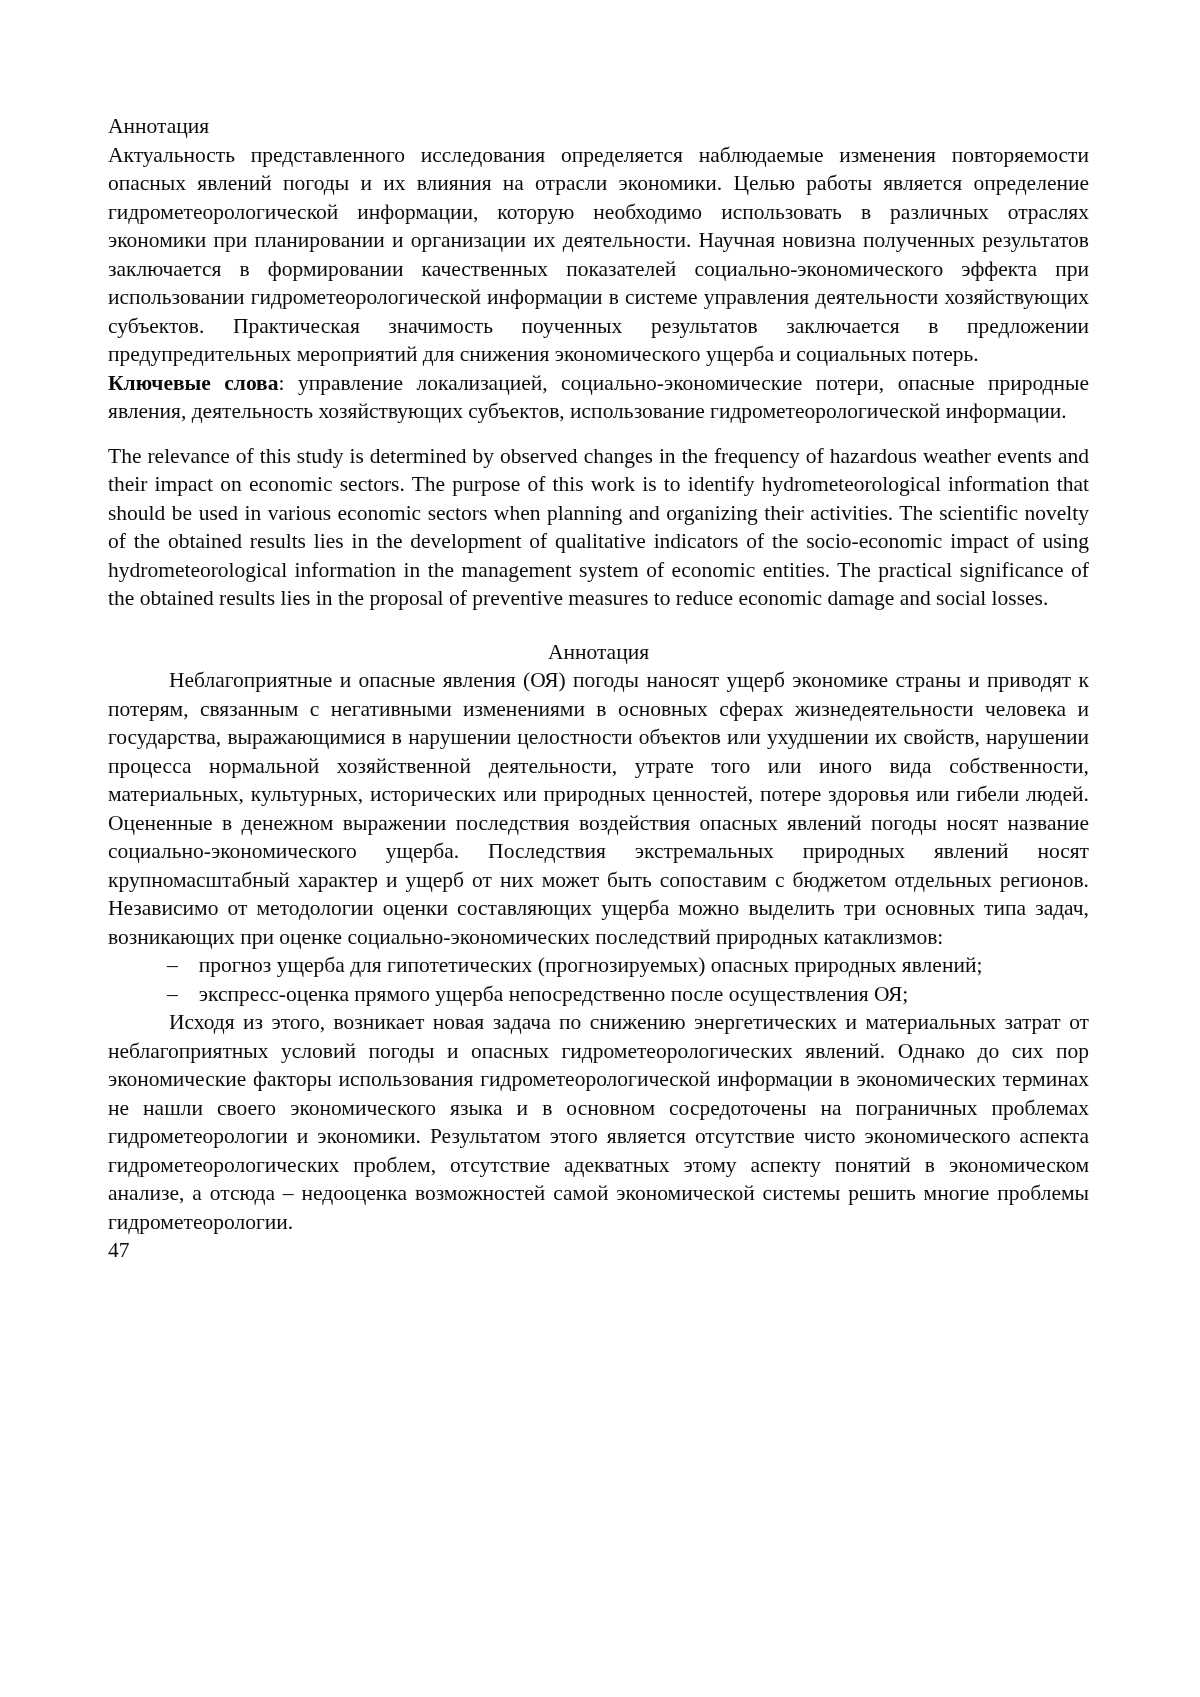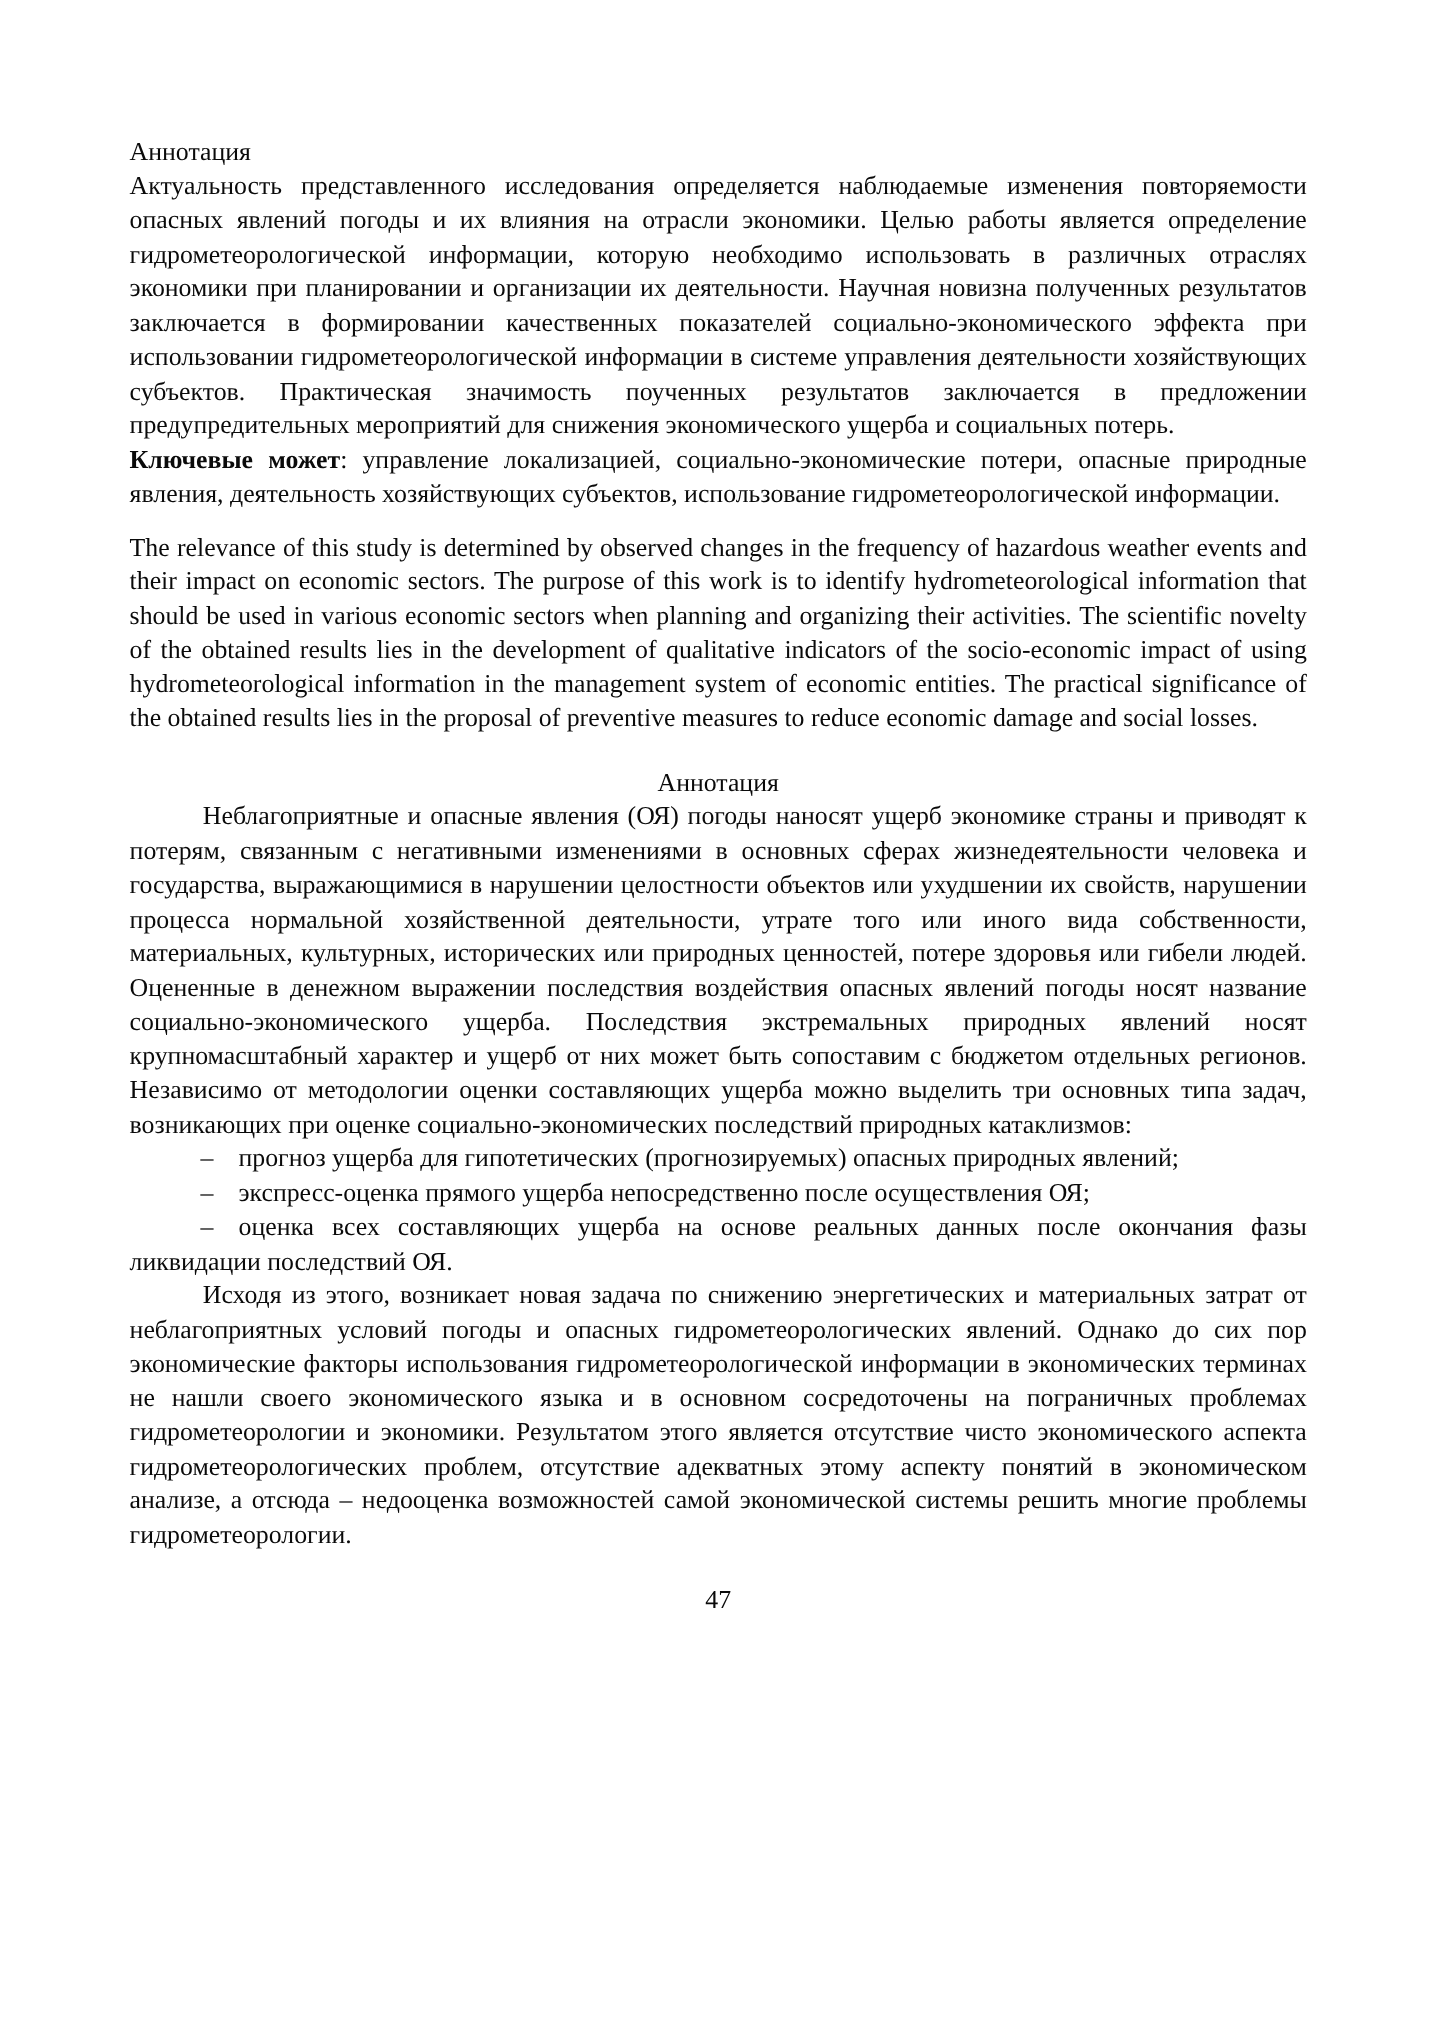--- a/index.html
+++ b/index.html
@@ -38,54 +38,52 @@
   .indent { text-indent: 61px; }
   .bullet { text-indent: 59px; }
   .bullet-gap {
     display: inline-block;
     width: 21px;
   }
   .center { text-align: center; }
   .gap-small { height: 16px; }
   .gap-mid { height: 25px; }
   .pagenum {
-    text-align: center;
-    margin-top: 26px;
+    text-align: left;
     font-size: 21.5px;
     line-height: 28.5px;
   }
   b { font-weight: bold; }
 </style>
 </head>
 <body>
 
 <main class="page">
 
   <section>
     <h2>Аннотация</h2>
     <p class="just">Актуальность представленного исследования определяется наблюдаемые изменения повторяемости опасных явлений погоды и их влияния на отрасли экономики. Целью работы является определение гидрометеорологической информации, которую необходимо использовать в различных отраслях экономики при планировании и организации их деятельности. Научная новизна полученных результатов заключается в формировании качественных показателей социально-экономического эффекта при использовании гидрометеорологической информации в системе управления деятельности хозяйствующих субъектов. Практическая значимость поученных результатов заключается в предложении предупредительных мероприятий для снижения экономического ущерба и социальных потерь.</p>
-    <p class="just"><b>Ключевые может</b><span>: управление локализацией, социально-экономические потери, опасные природные явления, деятельность хозяйствующих субъектов, использование гидрометеорологической информации.</span></p>
+    <p class="just"><b>Ключевые слова</b><span>: управление локализацией, социально-экономические потери, опасные природные явления, деятельность хозяйствующих субъектов, использование гидрометеорологической информации.</span></p>
   </section>
 
   <div class="gap-small"></div>
 
   <section>
     <p class="just">The relevance of this study is determined by observed changes in the frequency of hazardous weather events and their impact on economic sectors. The purpose of this work is to identify hydrometeorological information that should be used in various economic sectors when planning and organizing their activities. The scientific novelty of the obtained results lies in the development of qualitative indicators of the socio-economic impact of using hydrometeorological information in the management system of economic entities. The practical significance of the obtained results lies in the proposal of preventive measures to reduce economic damage and social losses.</p>
   </section>
 
   <div class="gap-mid"></div>
 
   <section>
     <h2 class="center">Аннотация</h2>
     <p class="just indent">Неблагоприятные и опасные явления (ОЯ) погоды наносят ущерб экономике страны и приводят к потерям, связанным с негативными изменениями в основных сферах жизнедеятельности человека и государства, выражающимися в нарушении целостности объектов или ухудшении их свойств, нарушении процесса нормальной хозяйственной деятельности, утрате того или иного вида собственности, материальных, культурных, исторических или природных ценностей, потере здоровья или гибели людей. Оцененные в денежном выражении последствия воздействия опасных явлений погоды носят название социально-экономического ущерба. Последствия экстремальных природных явлений носят крупномасштабный характер и ущерб от них может быть сопоставим с бюджетом отдельных регионов. Независимо от методологии оценки составляющих ущерба можно выделить три основных типа задач, возникающих при оценке социально-экономических последствий природных катаклизмов:</p>
 
     <p class="just bullet"><span>–</span><span class="bullet-gap"></span><span>прогноз ущерба для гипотетических (прогнозируемых) опасных природных явлений;</span></p>
 
     <p class="just bullet"><span>–</span><span class="bullet-gap"></span><span>экспресс-оценка прямого ущерба непосредственно после осуществления ОЯ;</span></p>
 
-    <p class="just bullet"><span>–</span><span class="bullet-gap"></span><span>оценка всех составляющих ущерба на основе реальных данных после окончания фазы ликвидации последствий ОЯ.</span></p>
 
     <p class="just indent">Исходя из этого, возникает новая задача по снижению энергетических и материальных затрат от неблагоприятных условий погоды и опасных гидрометеорологических явлений. Однако до сих пор экономические факторы использования гидрометеорологической информации в экономических терминах не нашли своего экономического языка и в основном сосредоточены на пограничных проблемах гидрометеорологии и экономики. Результатом этого является отсутствие чисто экономического аспекта гидрометеорологических проблем, отсутствие адекватных этому аспекту понятий в экономическом анализе, а отсюда – недооценка возможностей самой экономической системы решить многие проблемы гидрометеорологии.</p>
   </section>
 
   <footer class="pagenum">47</footer>
 
 </main>
 
 </body></html>

